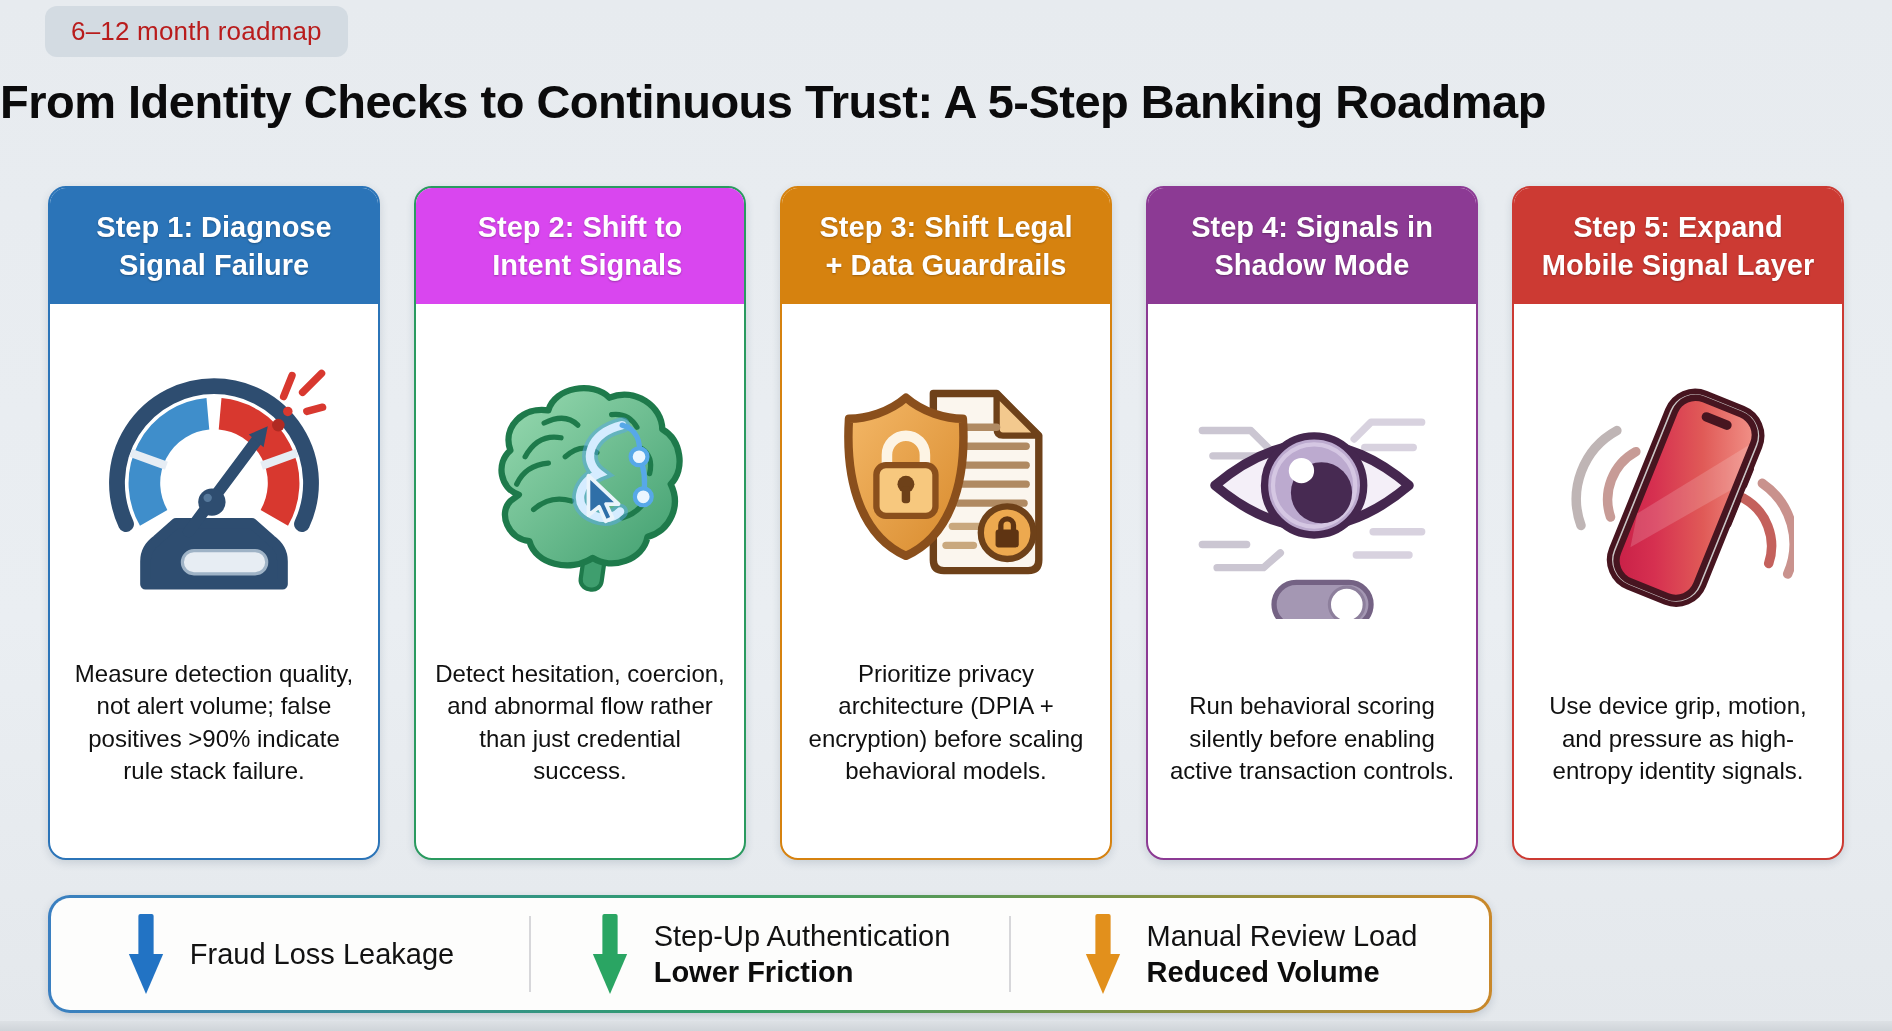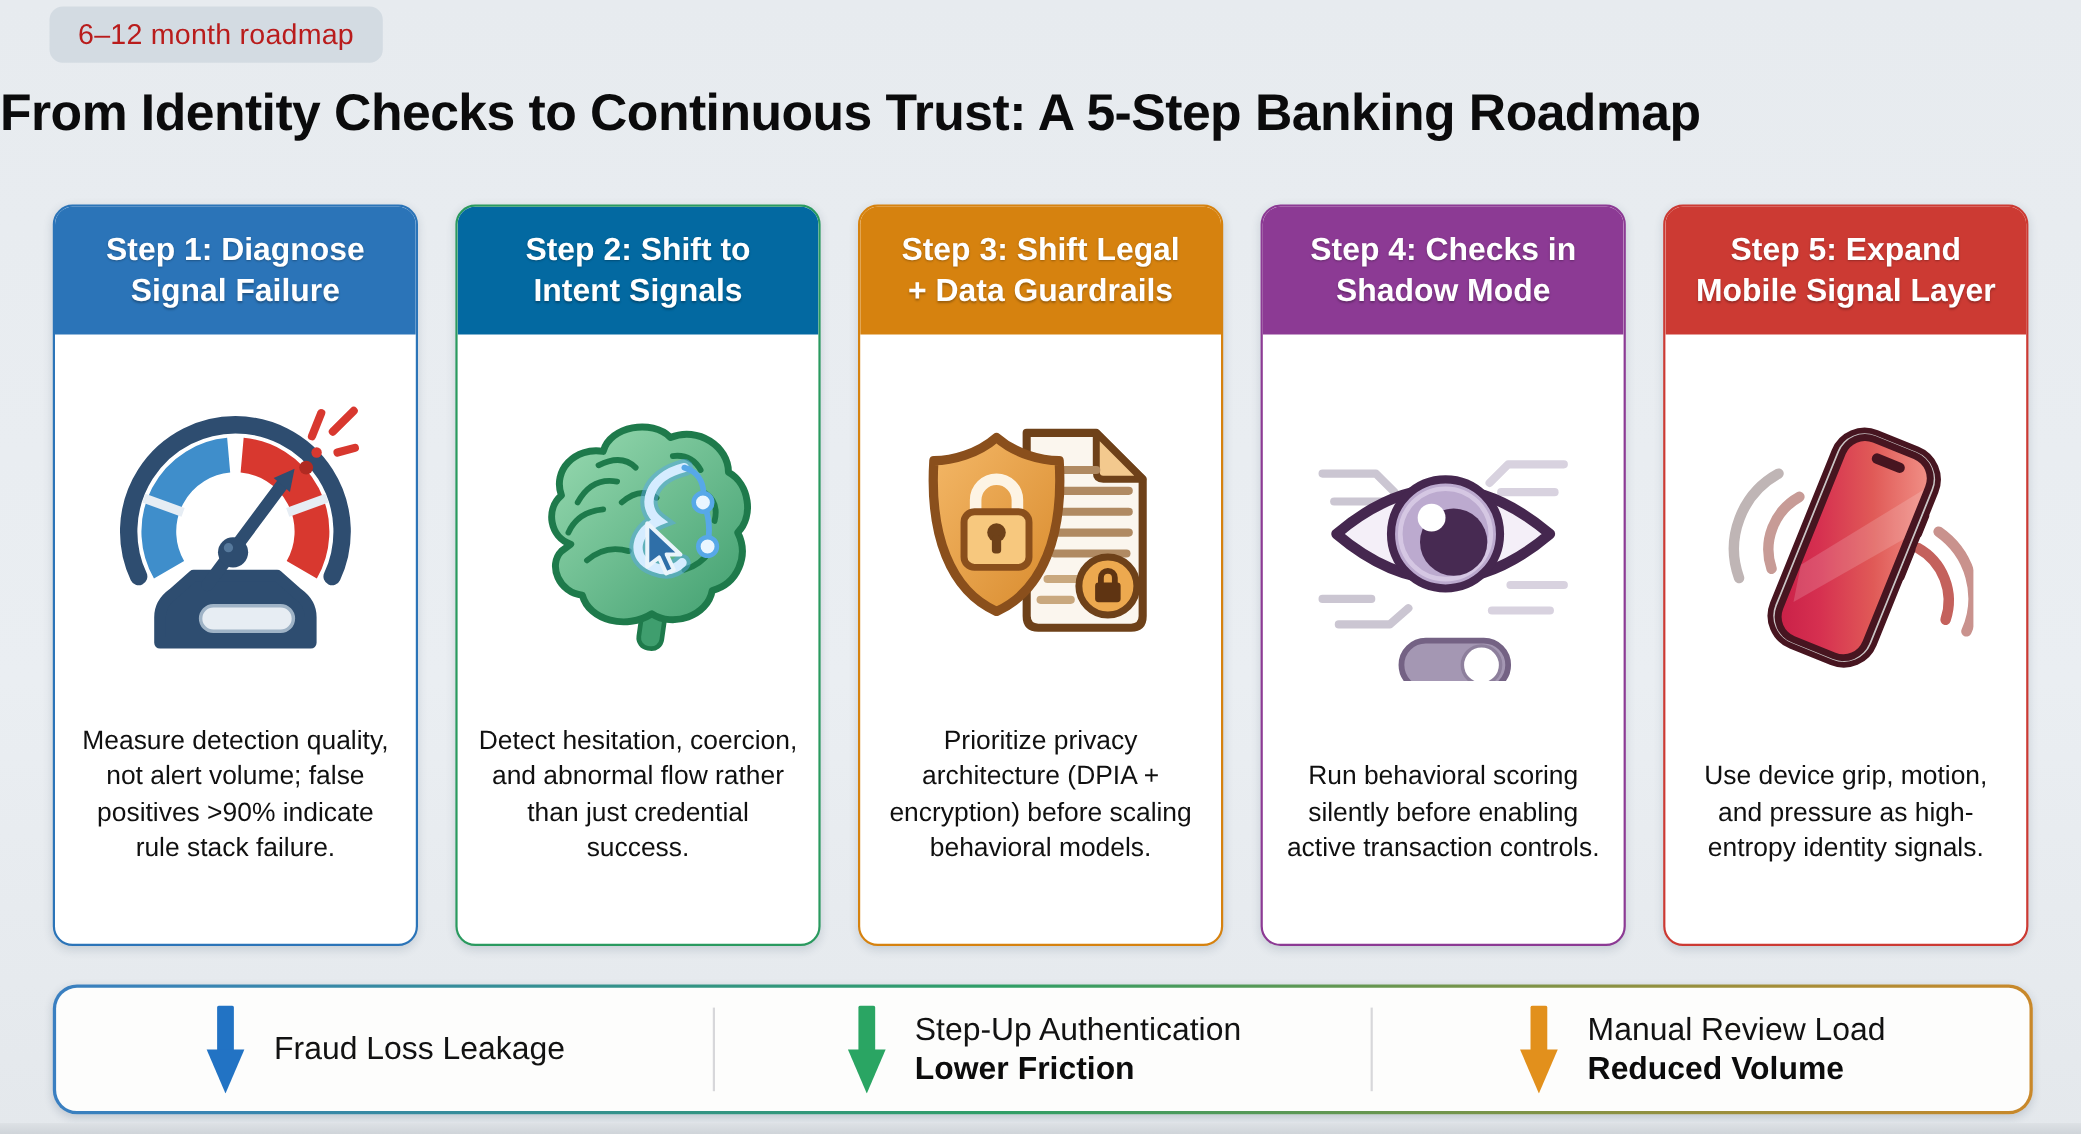--- a/index.html
+++ b/index.html
@@ -18,21 +18,21 @@
   .step-card { flex:1; background:#ffffff; border:2.5px solid #888; border-radius:18px;
                display:flex; flex-direction:column; overflow:hidden;
                box-shadow:0 3px 9px rgba(40,60,90,.16); }
   .card-header { min-height:116px; display:flex; align-items:center; justify-content:center;
                  text-align:center; color:#ffffff; font-weight:700; font-size:29px;
                  line-height:1.32; padding:10px 14px; text-shadow:0 1px 2px rgba(0,0,0,.28);
                  border-radius:14px 14px 0 0; }
   .card-icon-zone { flex:1; display:flex; align-items:center; justify-content:center; }
   .card-desc { padding:0 17px 70px; text-align:center; font-size:24px; line-height:1.36; color:#101010; }
 
-  .outcomes-bar { position:absolute; top:895px; left:48px; width:1800px; height:118px;
+  .outcomes-bar { position:absolute; top:895px; left:48px; width:1444px; height:118px;
                   border-radius:22px; padding:3px;
                   background:linear-gradient(90deg,#3a7fc1 0%,#2f9e66 48%,#c9882a 100%);
                   box-shadow:0 3px 8px rgba(40,60,90,.18); }
   .outcomes-inner { width:100%; height:100%; background:#fdfdfc; border-radius:19px;
                     display:flex; align-items:stretch; }
   .outcome { flex:1; display:flex; align-items:center; justify-content:center; gap:24px; }
   .outcome-text .outcome-label { font-size:29px; color:#121212; line-height:1.25; }
   .outcome-text .outcome-value { font-size:29px; color:#0c0c0c; font-weight:700; line-height:1.25; }
   .bar-divider { width:2px; background:#d7d7da; align-self:center; height:68%; }
 
@@ -74,21 +74,21 @@
           <line x1="176" y1="35" x2="184" y2="15" stroke="#d8382f" stroke-width="7" stroke-linecap="round"></line>
           <line x1="194" y1="31" x2="212" y2="13" stroke="#d8382f" stroke-width="7" stroke-linecap="round"></line>
           <line x1="198" y1="49" x2="213" y2="45" stroke="#d8382f" stroke-width="7" stroke-linecap="round"></line>
           <circle cx="180" cy="49" r="4.5" fill="#d8382f"></circle>
         </svg>
       </div>
       <div class="card-desc">Measure detection quality, not alert volume; false positives &gt;90% indicate rule stack failure.</div>
     </div>
 
     <div class="step-card" style="border-color: rgb(42, 154, 95);">
-      <div class="card-header" style="background: #0369a1;">
+      <div class="card-header" style="background: #d946ef; text-align: right;">
         <span><span>Step 2: Shift to</span><br>
         <span>Intent Signals</span></span>
       </div>
       <div class="card-icon-zone">
         <svg width="232" height="244" viewBox="0 0 220 230">
           <defs>
             <linearGradient id="gGreen" x1="0" y1="0" x2="1" y2="1">
               <stop offset="0" stop-color="#9adbb2"></stop>
                 <stop offset="1" stop-color="#3f9e6e"></stop>
             </linearGradient>
@@ -152,21 +152,21 @@
           <rect x="44" y="100" width="56" height="48" rx="9" fill="#f7c87e" stroke="#8a4f1c" stroke-width="6"></rect>
           <circle cx="72" cy="118" r="8" fill="#6e4119"></circle>
           <rect x="68" y="120" width="8" height="16" rx="3" fill="#6e4119"></rect>
         </svg>
       </div>
       <div class="card-desc">Prioritize privacy architecture (DPIA + encryption) before scaling behavioral models.</div>
     </div>
 
     <div class="step-card" style="border-color: rgb(140, 58, 148);">
       <div class="card-header" style="background: rgb(140, 58, 148);">
-        <span><span>Step 4: Checks in</span><br>
+        <span><span>Step 4: Signals in</span><br>
         <span>Shadow Mode</span></span>
       </div>
       <div class="card-icon-zone">
         <svg width="232" height="244" viewBox="0 0 220 230">
           <g fill="none" stroke="#cbc6d2" stroke-width="7" stroke-linecap="round" stroke-linejoin="round">
             <path d="M 6 52 H 52 L 68 68"></path>
               <path d="M 16 76 H 58"></path>
             <path d="M 6 160 H 48"></path>
               <path d="M 20 182 H 64 L 80 168"></path>
           </g>

